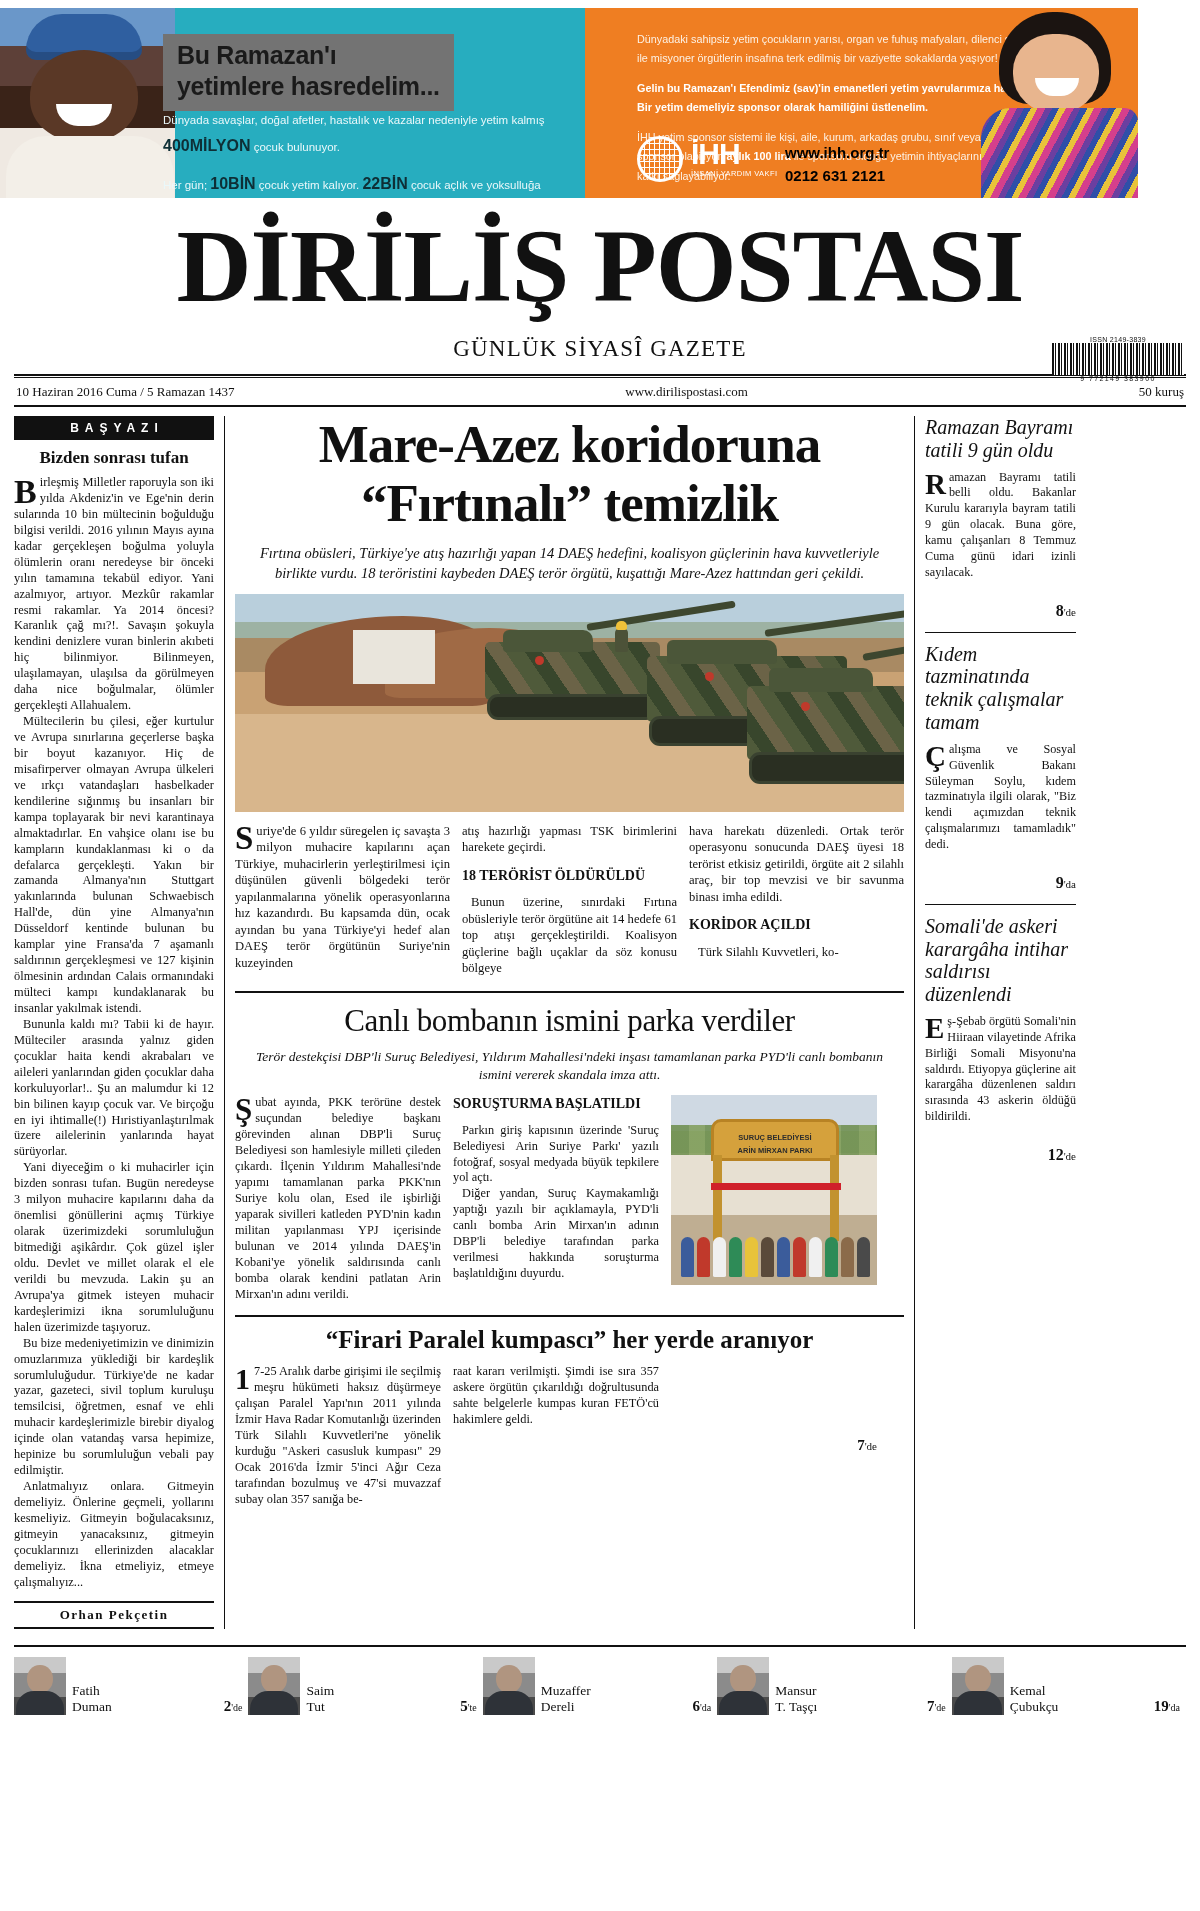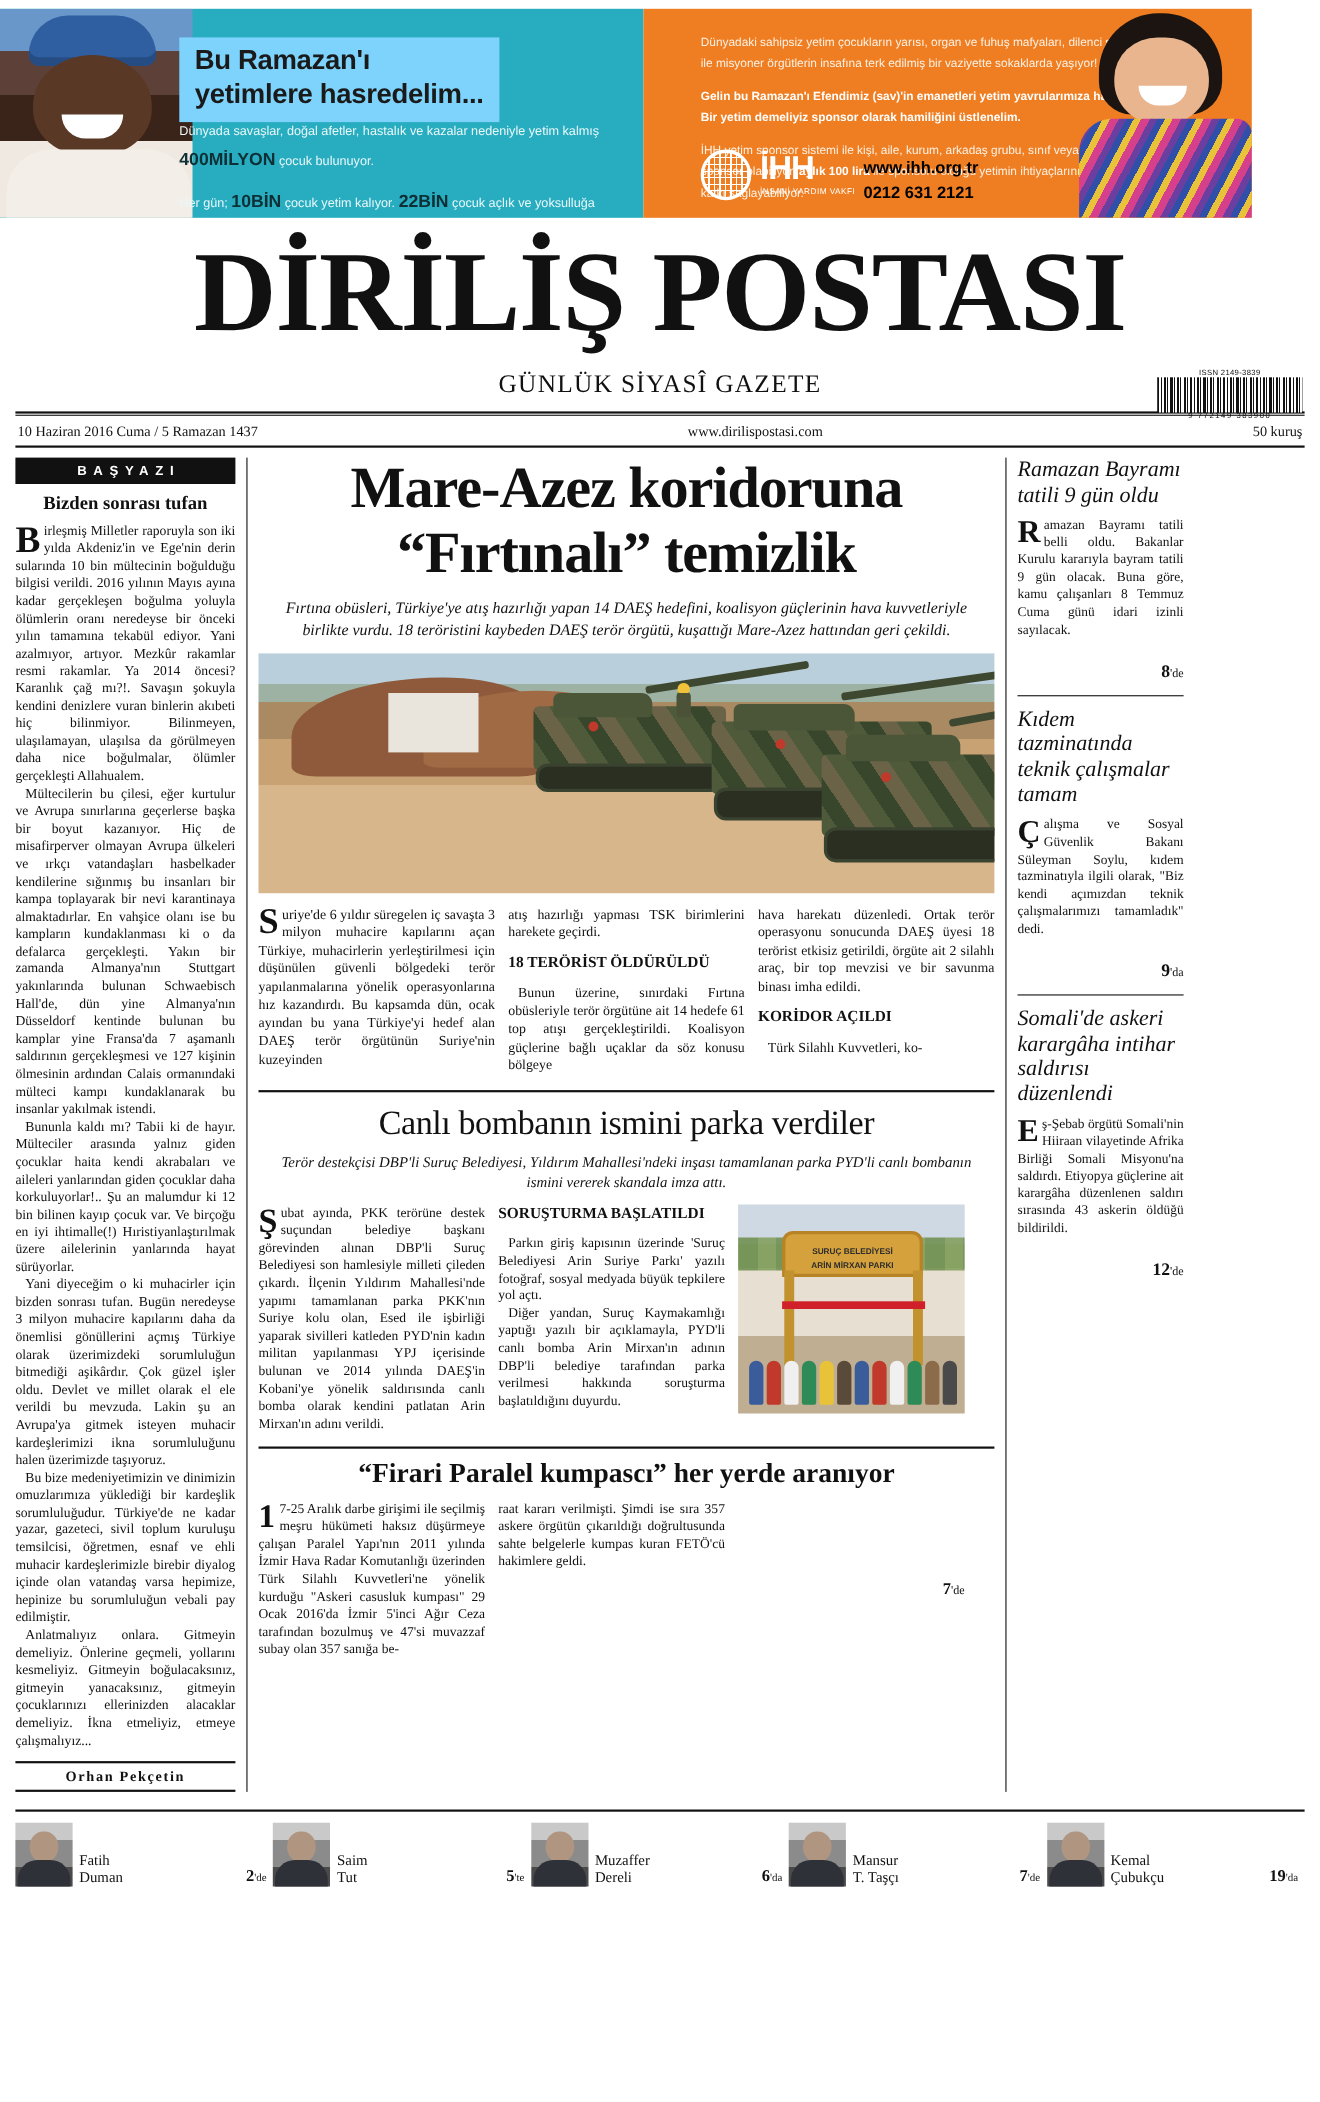--- a/index.html
+++ b/index.html
@@ -57,21 +57,21 @@
   .kid-right .smile2 {
     position: absolute; left: 62px; top: 70px; width: 44px; height: 18px;
     background: #fff; border-radius: 0 0 32px 32px;
   }
   .kid-right .dress {
     position: absolute; left: 8px; top: 100px; width: 157px; height: 90px;
     background: repeating-linear-gradient(118deg,#d53f8c 0 7px,#6b3fa0 7px 13px,#2f4fa8 13px 19px,#e8c33a 19px 25px);
     border-radius: 30px 14px 0 0;
   }
   .ad-white-box {
-    position: absolute; left: 163px; top: 26px; background: #7dd3fc;
+    position: absolute; left: 163px; top: 26px; background: #737373;
     padding: 6px 14px 8px 14px;
   }
   .ad-white-box .l1, .ad-white-box .l2 {
     font-family: "Liberation Sans", sans-serif;
     font-weight: bold; font-size: 25px; color: #1a1a1a; line-height: 1.25;
     letter-spacing: -0.3px; white-space: nowrap;
   }
   .ad-left-body {
     position: absolute; left: 163px; top: 102px; width: 400px;
     font-family: "Liberation Sans", sans-serif;

